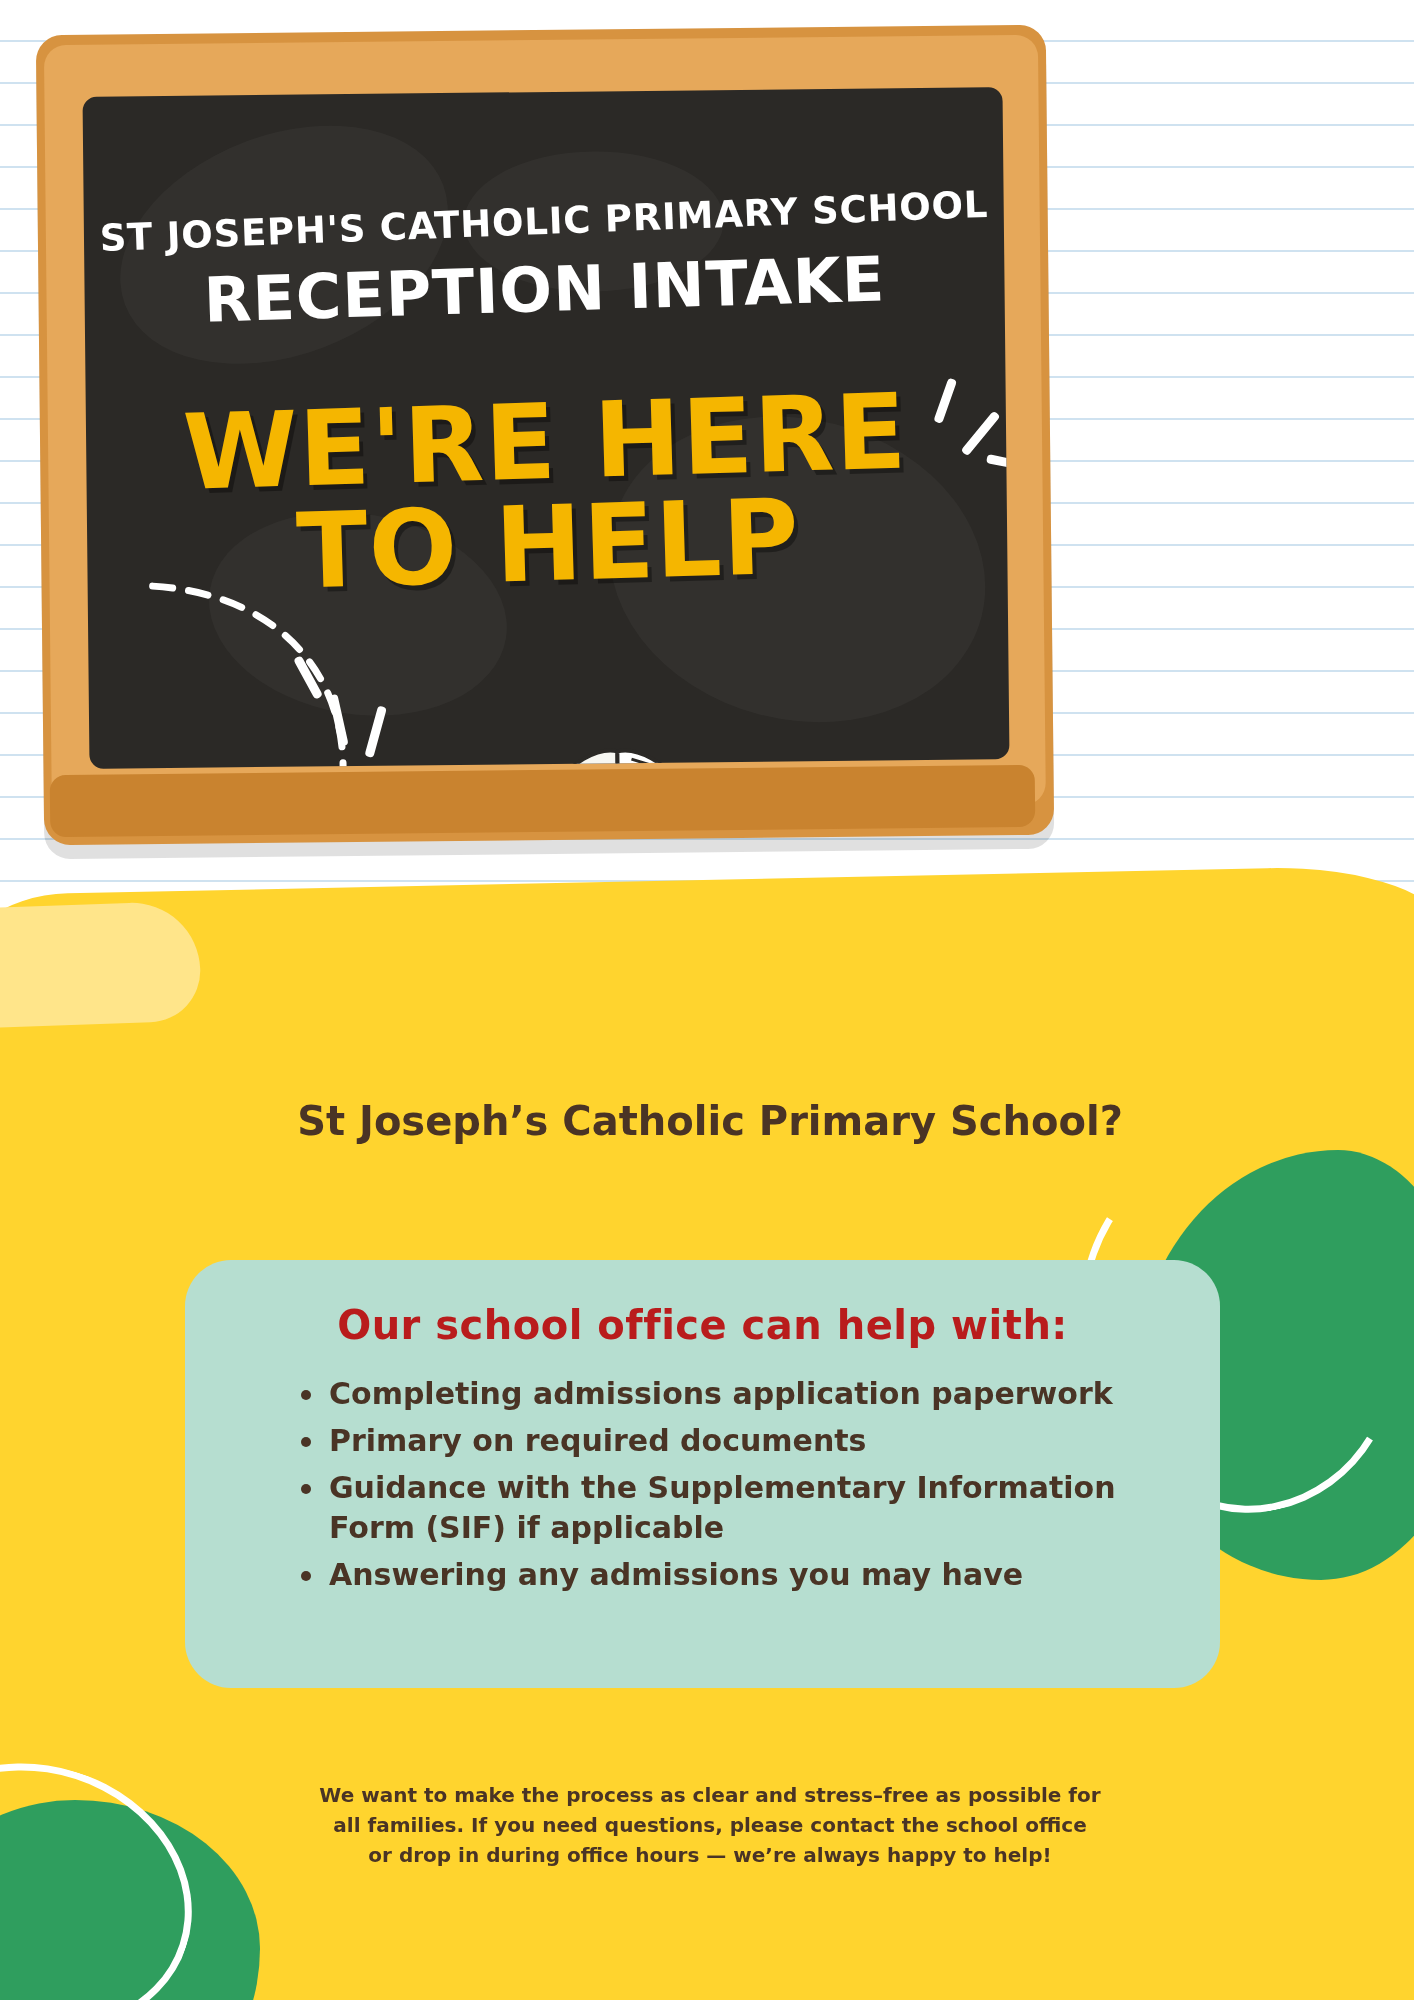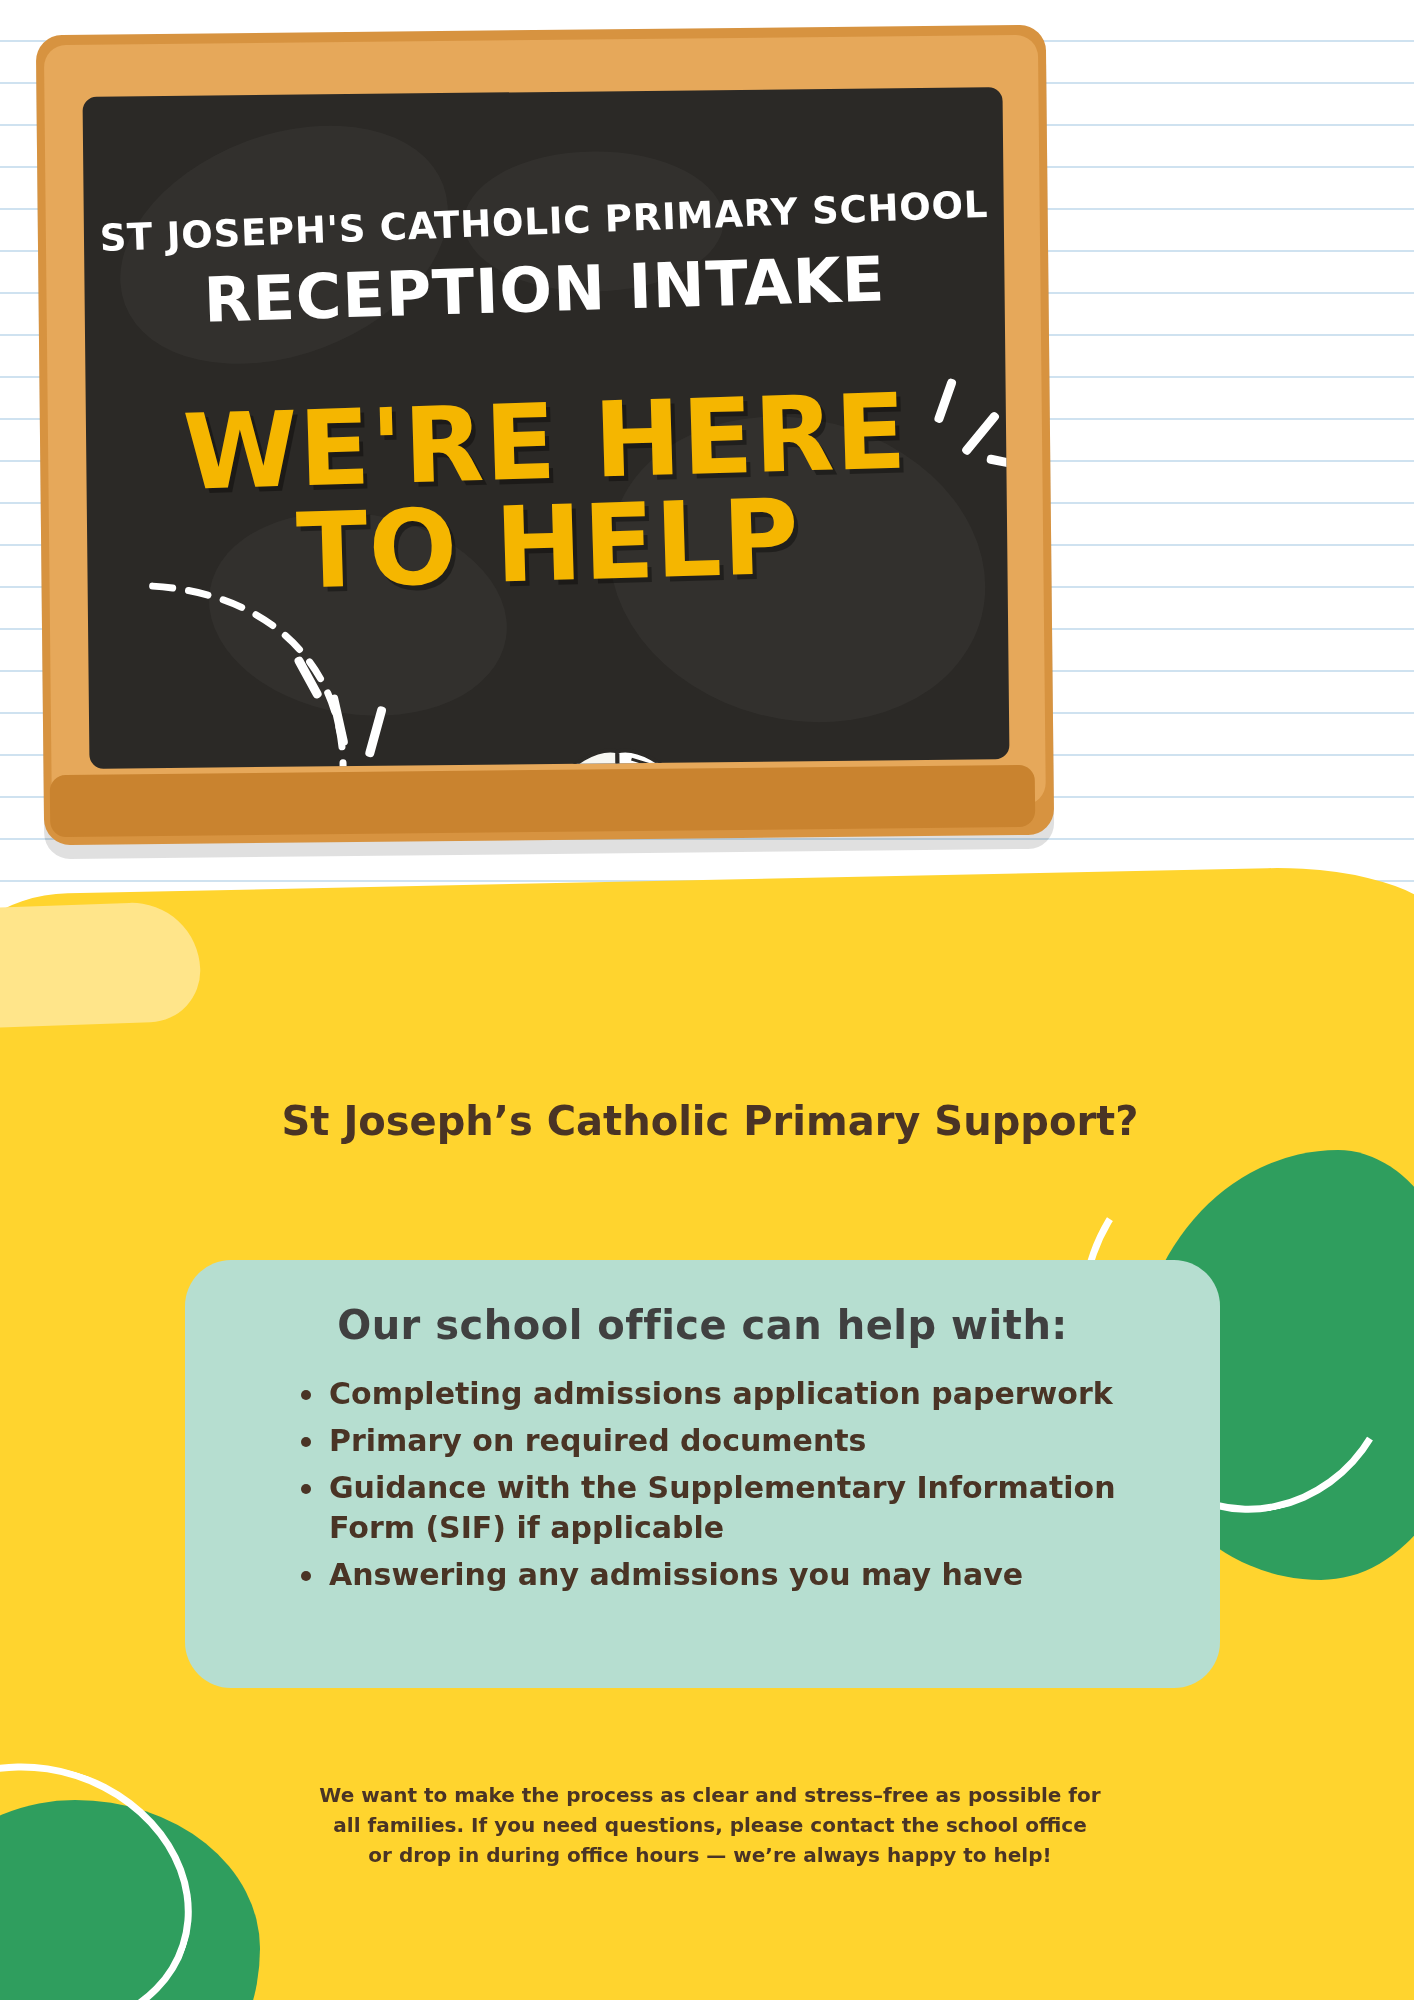--- a/index.html
+++ b/index.html
@@ -254,21 +254,21 @@
     background: #b6ded0;
     border-radius: 46px;
   }
   .card-title {
     text-align: center;
     margin-top: 42px;
     font-family: "DejaVu Sans", sans-serif;
     font-weight: 700;
     font-size: 40px;
     letter-spacing: 0.5px;
-    color: #404040;
+    color: #b91c1c;
   }
   .card-list {
     margin: 26px 0 0 0;
     padding: 0 92px 0 110px;
     list-style: none;
   }
   .card-list li {
     position: relative;
     font-family: "DejaVu Sans", sans-serif;
     font-weight: 700;
@@ -361,21 +361,21 @@
 
         <path d="M56 96 C 80 58, 110 46, 128 50 L128 112 C 110 104, 80 96, 56 96 Z" fill="#f7f7f2" stroke="#2b2926" stroke-width="4" stroke-linejoin="round"></path>
         <path d="M200 96 C 176 58, 146 46, 128 50 L128 112 C 146 104, 176 96, 200 96 Z" fill="#ffffff" stroke="#2b2926" stroke-width="4" stroke-linejoin="round"></path>
         <rect x="70" y="66" width="30" height="26" fill="#e8b45a" stroke="#2b2926" stroke-width="3"></rect>
         <path d="M142 58 L186 72 M140 70 L188 84 M140 82 L186 94" stroke="#2b2926" stroke-width="3" fill="none"></path>
       </svg>
     </div>
   </div>
 
   <div class="question">
-    <div>St Joseph’s Catholic Primary Support?</div>
+    <div>St Joseph’s Catholic Primary School?</div>
   </div>
 
   <div class="card">
     <div class="card-title">Our school office can help with:</div>
     <ul class="card-list">
       <li>Completing admissions application paperwork</li>
       <li>Primary on required documents</li>
       <li>Guidance with the Supplementary Information Form (SIF) if applicable</li>
       <li>Answering any admissions you may have</li>
     </ul>

